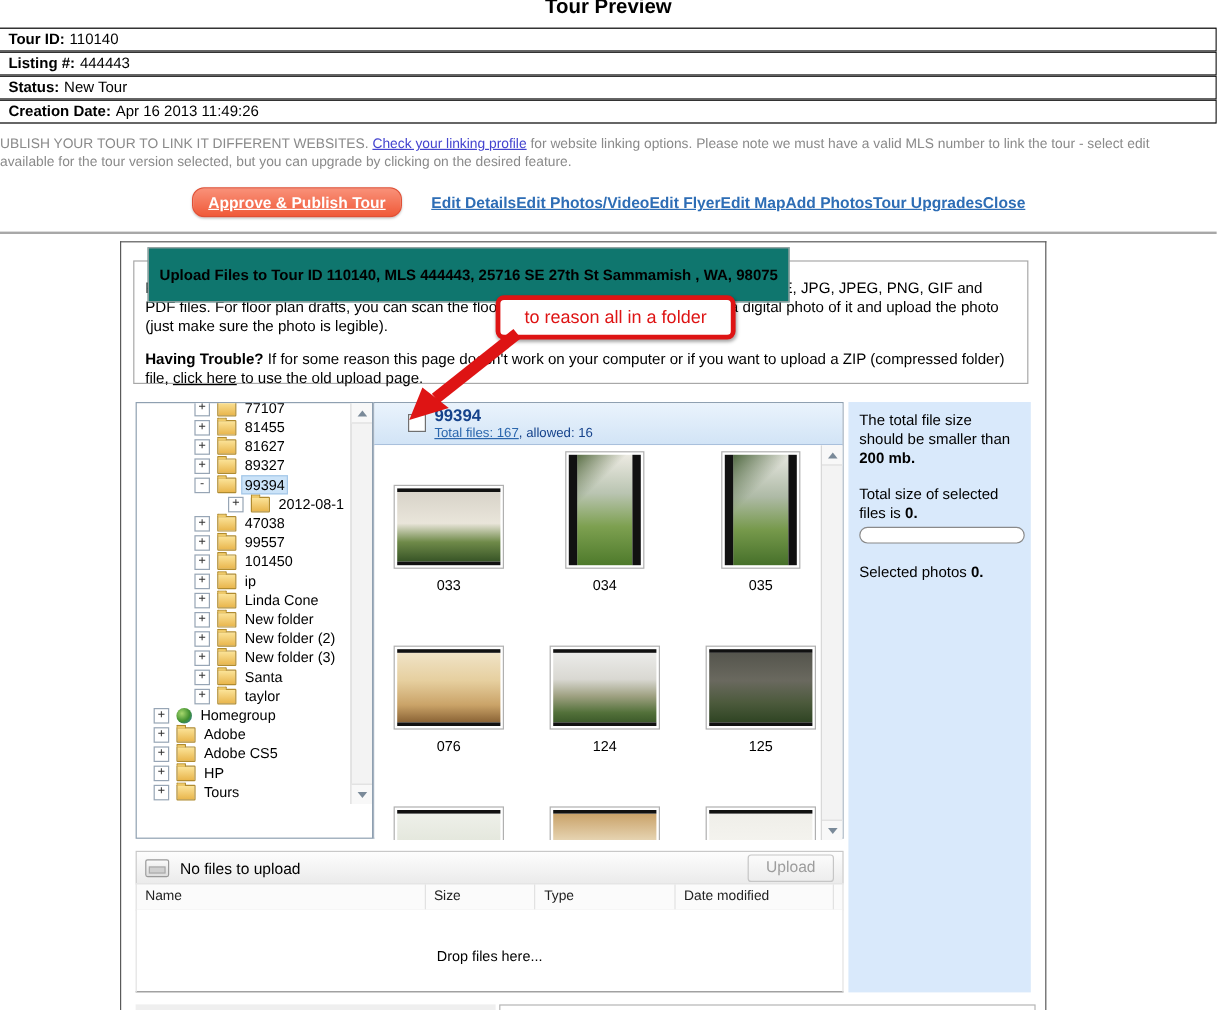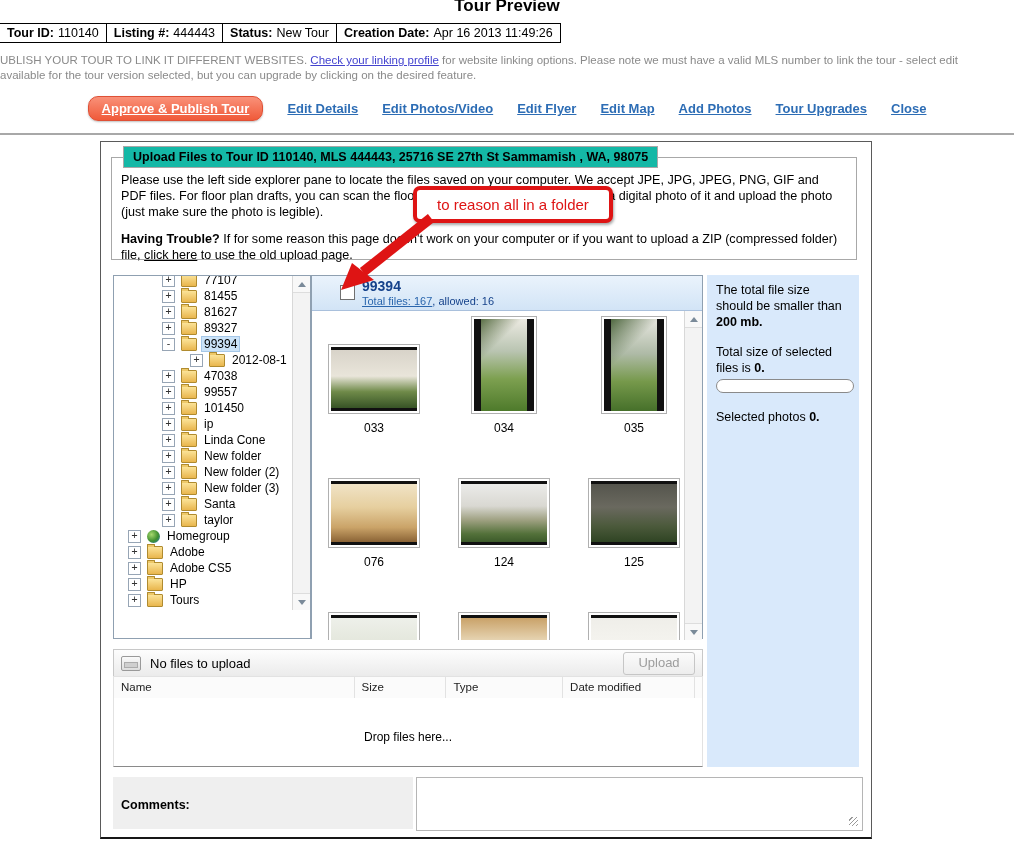--- a/index.html
+++ b/index.html
@@ -1,34 +1,34 @@
 <!DOCTYPE html>
 <html><head>
 <meta charset="utf-8">
 <style>
   html,body{margin:0;padding:0;background:#fff;width:1014px;height:842px;overflow:hidden;
     font-family:"Liberation Sans","DejaVu Sans",sans-serif;color:#000;}
   .page-title{text-align:center;font-size:17px;font-weight:bold;margin-top:-3px;line-height:18px;}
-  .info-bar{display:flex;justify-content:flex-start;margin-top:8px;}
+  .info-bar{display:flex;justify-content:flex-end;margin-top:8px;flex-direction:column;}
   .ib-cell{border:1px solid #000;margin-left:-1px;padding:2px 7px;font-size:12.5px;white-space:nowrap;background:#fff;}
   .ib-cell b{margin-right:4px;}
   .notice{margin-top:10px;text-align:left;color:#8a8a8a;font-size:11.5px;line-height:15px;}
   .notice .l1{white-space:nowrap;}
   .notice a{color:#4343cf;text-decoration:underline;cursor:pointer;}
   .nav-row{margin-top:13px;display:flex;justify-content:center;align-items:center;gap:24px;font-size:13px;font-weight:bold;}
   .nav-link{color:#2d6db5;text-decoration:underline;cursor:pointer;white-space:nowrap;}
   .approve-btn{background:linear-gradient(#f99179,#f05a39);border:1px solid #df5036;border-radius:10px;
     color:#fff;padding:4px 13px;text-decoration:underline;cursor:pointer;box-shadow:0 1px 2px rgba(0,0,0,.25);white-space:nowrap;}
   .top-divider{border:none;border-top:2px solid #a8a8a8;margin:12px 0 0 0;}
 
   .content-box{position:relative;width:770px;height:695px;margin:6px 0 0 100px;background:#fff;
     border:1px solid #5a5a5a;border-bottom:2px solid #161616;box-sizing:content-box;}
 
   .fieldset{position:absolute;left:10px;top:15px;width:744px;height:101px;border:1px solid #a8a8a8;}
-  .legend{position:absolute;left:11px;top:-12px;background:#14b8a6;border:1px solid #a8a8a8;padding:3px 9px;
+  .legend{position:absolute;left:11px;top:-12px;background:#0f766e;border:1px solid #a8a8a8;padding:15px 9px;
     font-weight:bold;font-size:12.5px;white-space:nowrap;}
   .instructions{padding:14px 10px 0 9px;font-size:12.6px;line-height:16px;}
   .instructions p{margin:0;}
   .instructions .p2{margin-top:11px;}
   .instructions a{color:#000000;text-decoration:underline;cursor:pointer;}
 
   .callout-box{position:absolute;left:312px;top:44px;width:192px;height:29px;background:#fff;border:4px solid #de1414;
     border-radius:7px;color:#de1414;font-size:15px;display:flex;align-items:center;justify-content:center;
     z-index:6;box-shadow:1px 2px 3px rgba(0,0,0,.35);white-space:nowrap;}
   .callout-arrow{position:absolute;left:234px;top:72px;width:112px;height:86px;z-index:6;pointer-events:none;}
@@ -132,21 +132,21 @@
     <span class="ib-cell"><b>Creation Date:</b><span>Apr 16 2013 11:49:26</span></span>
   </div>
 
 <div class="notice">
   <div class="l1"><span>UBLISH YOUR TOUR TO LINK IT DIFFERENT WEBSITES. </span><a>Check your linking profile</a><span> for website linking options. Please note we must have a valid MLS number to link the tour - select edit</span></div>
   <div class="l2">available for the tour version selected, but you can upgrade by clicking on the desired feature.</div>
 </div>
 
 <div class="nav-row">
   <span class="approve-btn">Approve &amp; Publish Tour</span>
-  <span style="display:flex;gap:24px;">
+  <span style="display:flex;">
       <a class="nav-link">Edit Details</a>
       <a class="nav-link">Edit Photos/Video</a>
       <a class="nav-link">Edit Flyer</a>
       <a class="nav-link">Edit Map</a>
       <a class="nav-link">Add Photos</a>
       <a class="nav-link">Tour Upgrades</a>
       <a class="nav-link">Close</a>
     </span>
 </div>
 

